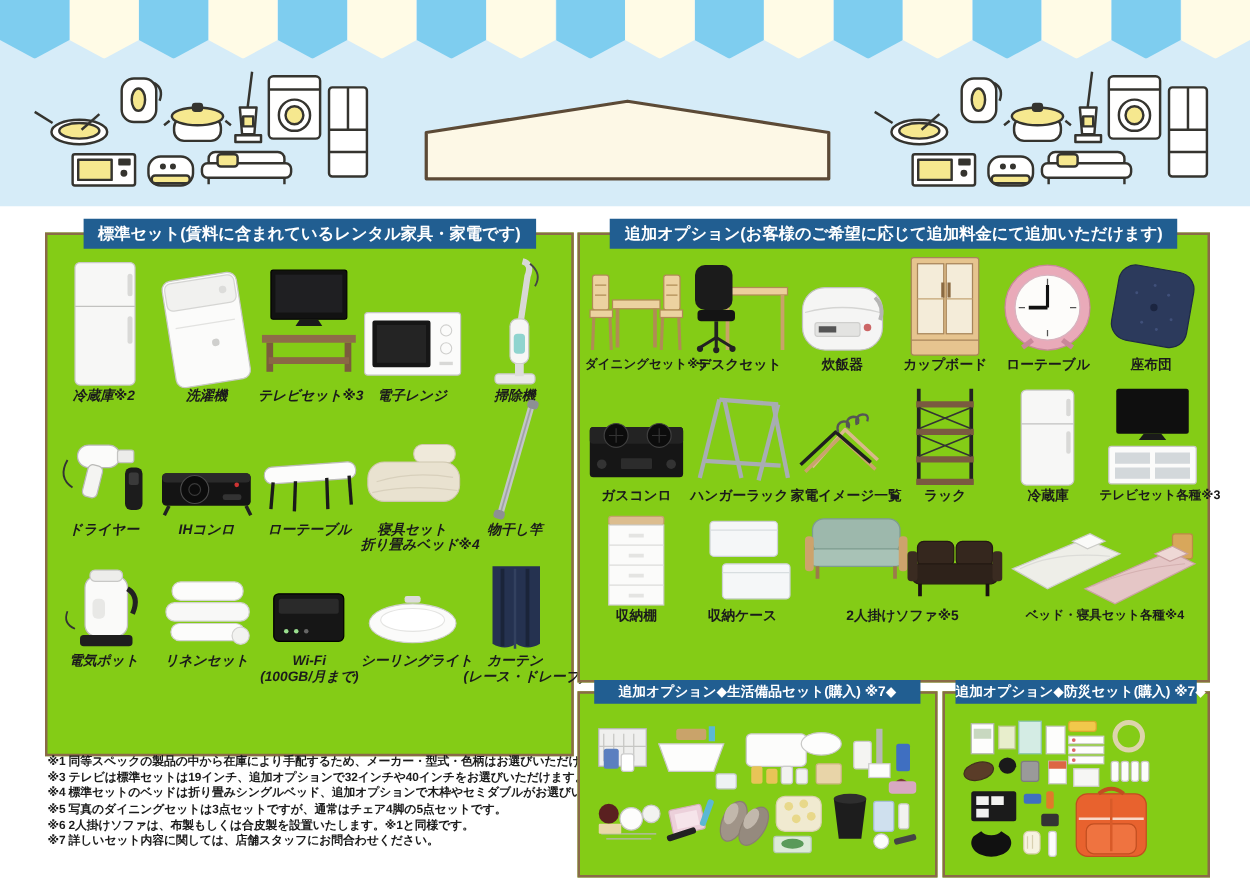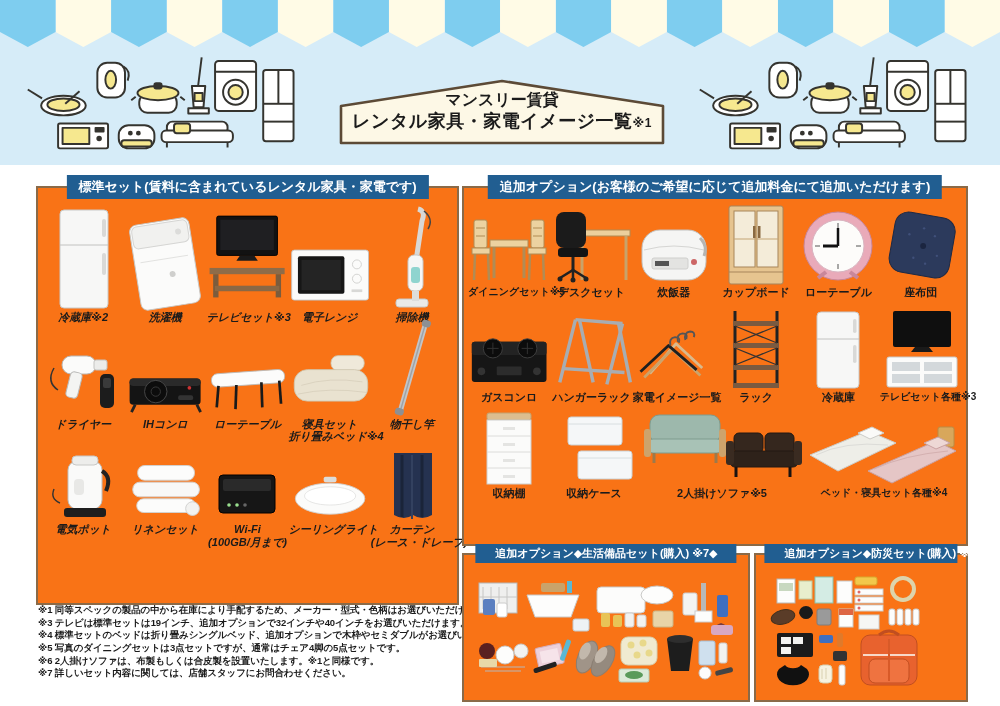--- a/index.html
+++ b/index.html
@@ -14,29 +14,29 @@
   .plaque{position:absolute;left:338px;top:77px;width:328px;height:70px;}
   .plaque svg{position:absolute;left:0;top:0;}
   .plaque-text{position:absolute;left:0;top:13px;width:100%;text-align:center;line-height:1.25;}
   .pt1{font-size:16px;font-weight:bold;}
   .pt2{font-size:18px;font-weight:bold;letter-spacing:.5px;}
   .pt-note{font-size:12px;font-weight:bold;}
   
   .doodles{position:absolute;top:52px;}
   .doodles.left{left:26px;} .doodles.right{left:698px;}
   
-  .box{position:absolute;background:#f97316;border:2px solid #8a6a48;}
+  .box{position:absolute;background:#84cc16;border:2px solid #8a6a48;}
   .tab{position:absolute;top:-13px;left:50%;transform:translateX(-50%);
        background:#215e91;color:#fff;font-weight:bold;font-size:13px;
        padding:3px 12px;white-space:nowrap;}
   .box-std{left:36px;top:186px;width:419px;height:415px;}
   .box-opt{left:462px;top:186px;width:502px;height:356px;}
   .box-life{left:462px;top:553px;width:284px;height:145px;}
   .box-dis{left:754px;top:553px;width:210px;height:145px;}
-  .tab-sm{font-size:11px;padding:2px 20px;top:-11px;width:92%;text-align:center;box-sizing:border-box;}
+  .tab-sm{font-size:11px;padding:2px 0;top:-11px;width:92%;text-align:center;box-sizing:border-box;}
   
   .row{display:grid;padding:0 4px;}
   .g5{grid-template-columns:repeat(5,1fr);font-style:italic;}
   .g6{grid-template-columns:repeat(6,1fr);}
   .g4{grid-template-columns:82px 88px 168px 1fr;}
   .cell{text-align:center;min-width:0;}
   .ph{display:flex;align-items:flex-end;justify-content:center;}
   .ph svg{display:block;}
   .lbl{font-size:11px;font-weight:bold;line-height:1.15;white-space:nowrap;}
   .box-std .r1{margin-top:13px;} .box-std .r1 .ph{height:110px;}
@@ -170,24 +170,20 @@
           <line x1="158" y1="101" x2="158" y2="107"></line>
             <line x1="226" y1="101" x2="226" y2="107"></line>
         </g>
       </svg>
     </div>
 
     <div class="plaque">
       <svg width="328" height="70" viewBox="0 0 328 70">
         <polygon points="3,29 164,4 325,29 325,66 3,66" fill="#fdf8e6" stroke="#5c4a36" stroke-width="2.6" stroke-linejoin="round"></polygon>
       </svg>
-      <div class="plaque-text">
-        <div class="pt1">マンスリー賃貸</div>
-        <div class="pt2"><span>レンタル家具・家電イメージ一覧</span><span class="pt-note">※1</span></div>
-      </div>
     </div>
   </div>
 
   <section class="box box-std">
     <div class="tab">標準セット(賃料に含まれているレンタル家具・家電です)</div>
 
     <div class="row g5 r1">
       <div class="cell">
         <div class="ph">
             <svg width="66" height="104" viewBox="0 0 66 104">

